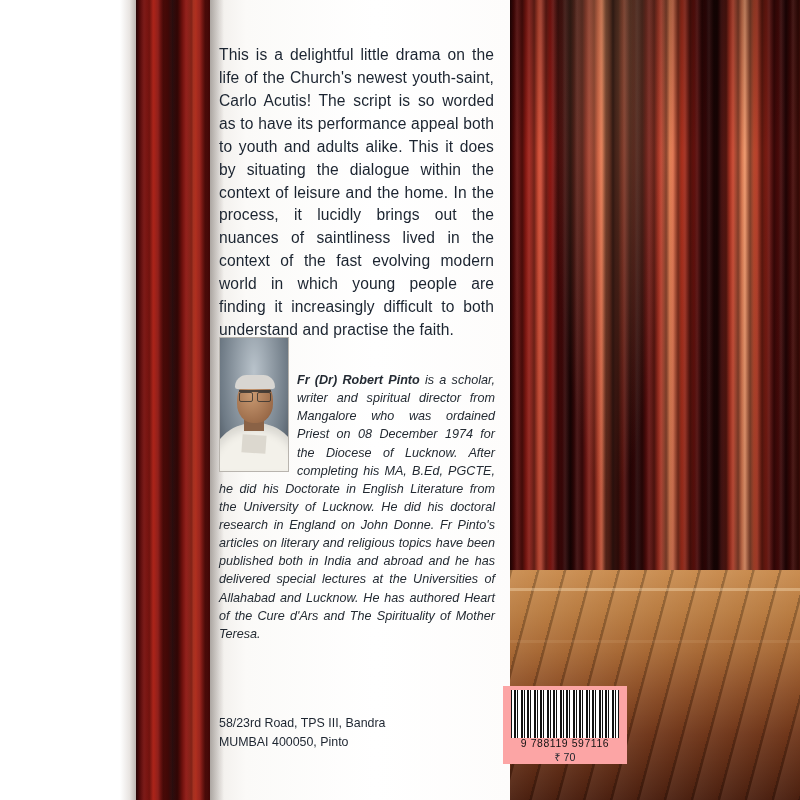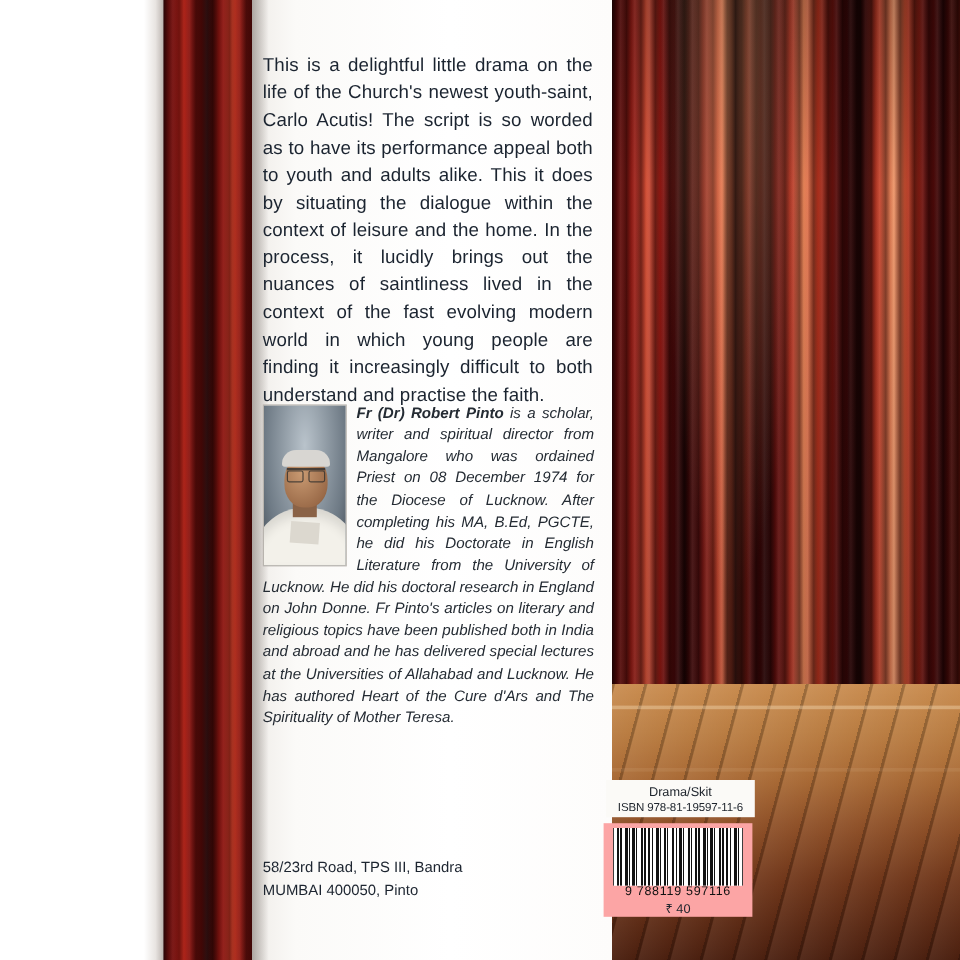--- a/index.html
+++ b/index.html
@@ -298,20 +298,21 @@
   }
   .ph-glasses::before { left: 0; }
   .ph-glasses::after { right: 0; }
 
   .author-text {
     font-size: 12.6px;
     line-height: 1.44;
     color: #242b33;
     font-style: italic;
     text-align: justify;
+    margin-top: 36px;
   }
   .author-text .name {
     font-style: italic;
     font-weight: bold;
   }
 
   
   .publisher {
     position: absolute;
     left: 219px;
@@ -424,24 +425,20 @@
     <div class="author-text">
       <span class="name">Fr (Dr) Robert Pinto</span><span> is a scholar, writer and spiritual director from Mangalore who was ordained Priest on 08 December 1974 for the Diocese of Lucknow. After completing his MA, B.Ed, PGCTE, he did his Doctorate in English Literature from the University of Lucknow. He did his doctoral research in England on John Donne. Fr Pinto's articles on literary and religious topics have been published both in India and abroad and he has delivered special lectures at the Universities of Allahabad and Lucknow. He has authored Heart of the Cure d'Ars and The Spirituality of Mother Teresa.</span>
     </div>
   </div>
 
   <div class="publisher">
     <div>58/23rd Road, TPS III, Bandra</div>
     <div>MUMBAI 400050, Pinto</div>
   </div>
 
-  <div class="meta">
-    <div class="genre">Drama/Skit</div>
-    <div class="isbn">ISBN 978-81-19597-11-6</div>
-  </div>
 
   <div class="barcode-box">
     <div class="barcode"></div>
     <div class="barcode-num">9 788119 597116</div>
-    <div class="price">₹ 40</div>
+    <div class="price">₹ 70</div>
   </div>
 
 </div>
 
 </body></html>

